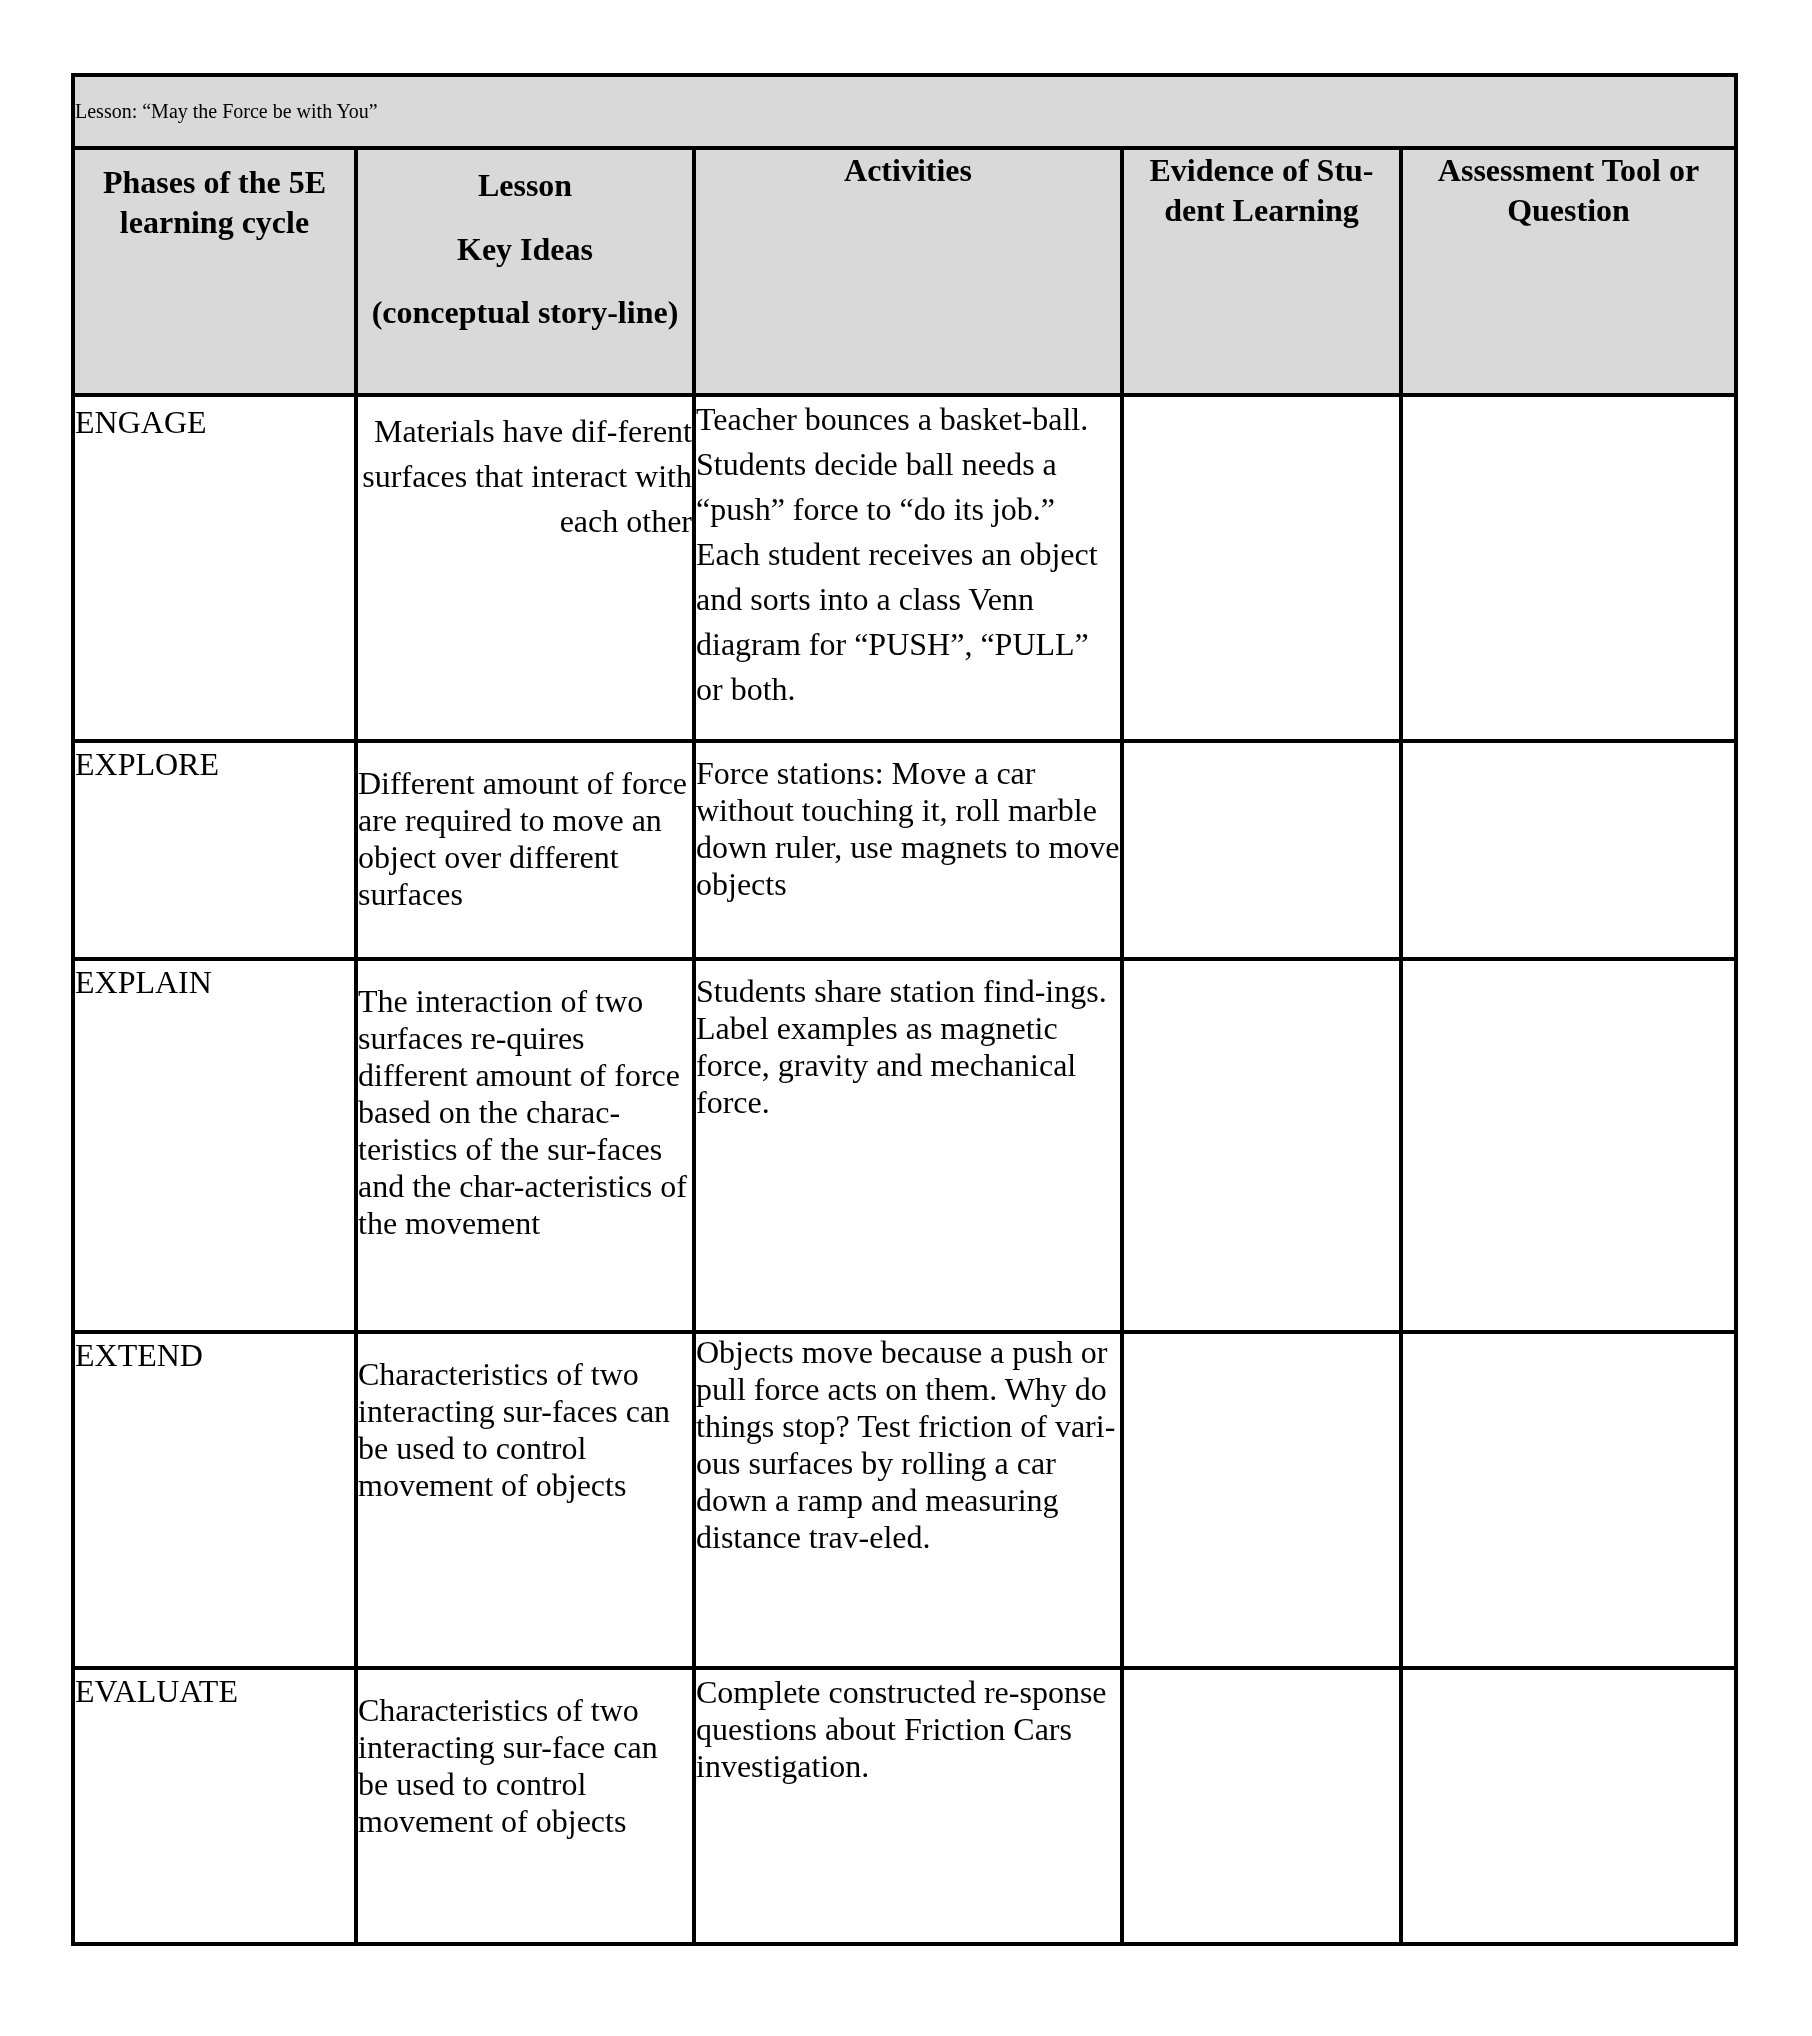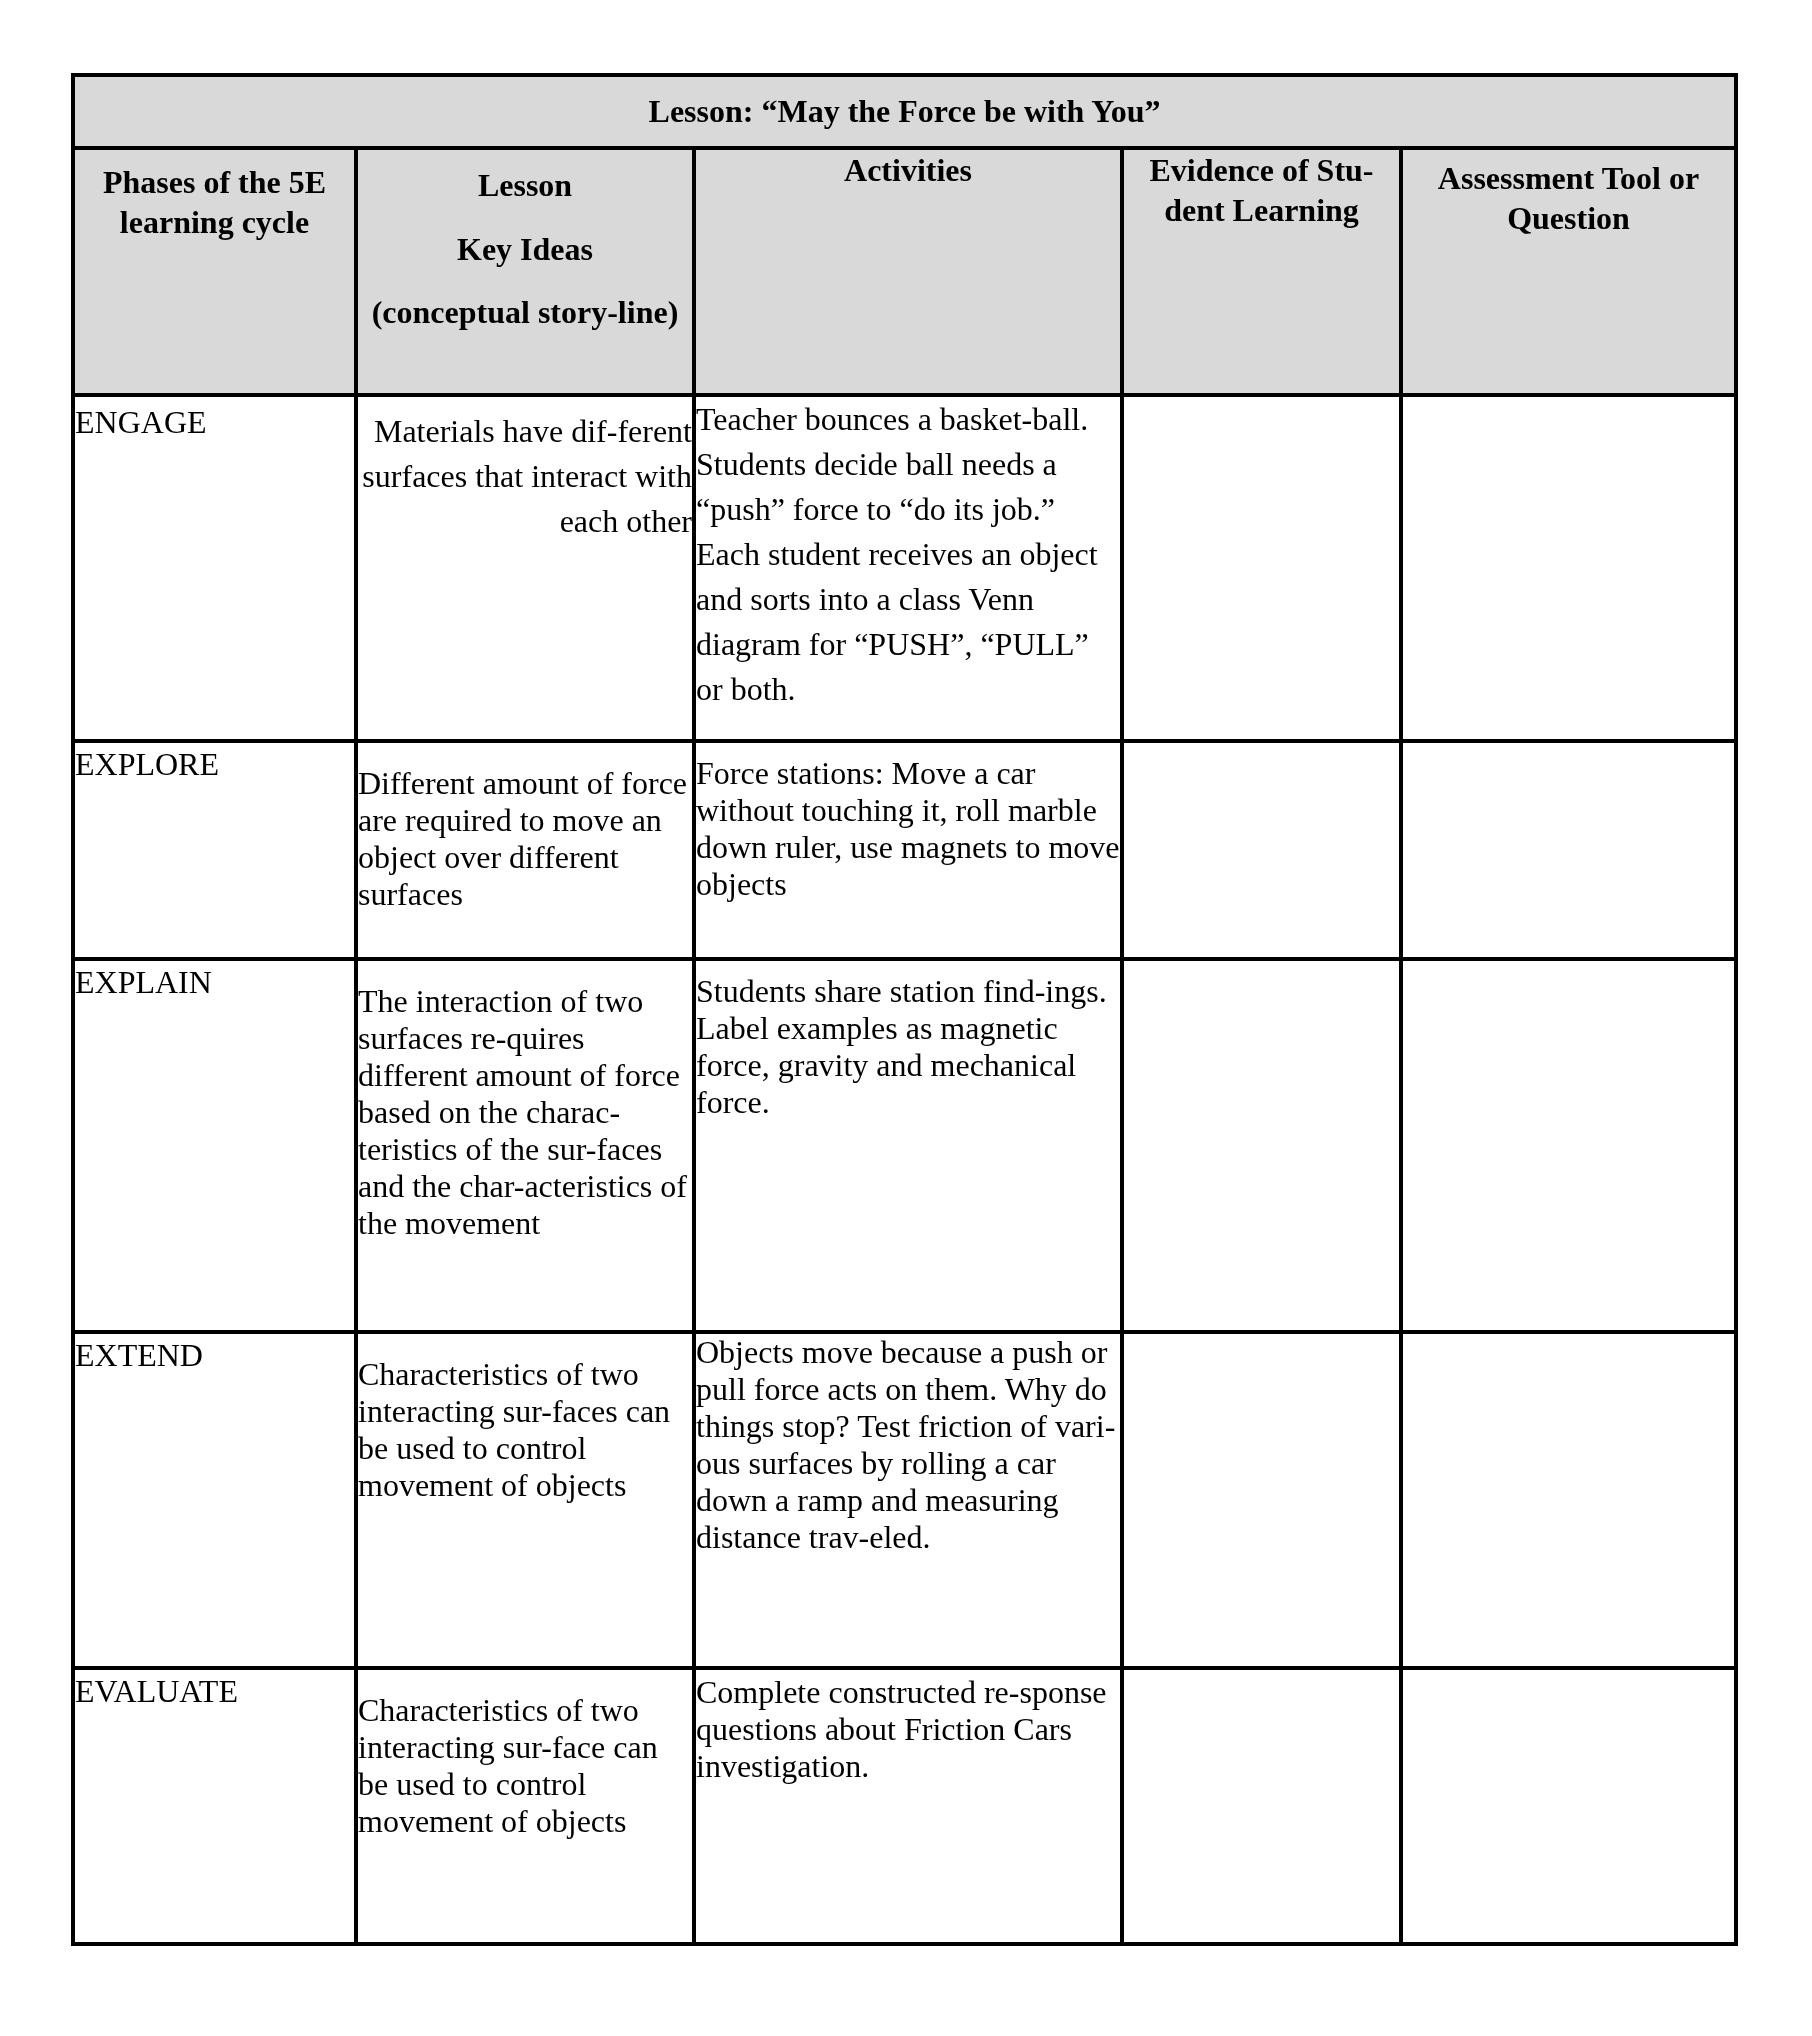--- a/index.html
+++ b/index.html
@@ -1,19 +1,19 @@
 <!DOCTYPE html>
 <html style="font-size:13.5px"><head>
 <meta charset="utf-8">
 <style>
   html, body { margin:0; padding:0; background:#ffffff; }
   body { width:1812px; height:2037px; position:relative; font-family:"Liberation Serif", "DejaVu Serif", serif; color:#000; }
   .tbl { position:absolute; left:71px; top:73px; width:1664px; border-collapse:collapse; table-layout:fixed; }
   .tbl td, .tbl th { border:4.2px solid #000; vertical-align:top; padding:0; }
-  .title-cell { background:#d9d9d9; height:69px; text-align:center; vertical-align:middle !important; font-weight:bold; font-size:32px; }
+  .title-cell { background:#d9d9d9; height:69px; text-align:left; vertical-align:middle !important; font-weight:normal; font-size:20px; }
   .hdr { background:#d9d9d9; font-weight:bold; font-size:32px; text-align:center; line-height:40px; height:243px; }
   .hdr .inner { padding:11.8px 8.4px 0 8.4px; }
   .hdr.lesson { line-height:64px; }
   .hdr.lesson .inner { padding-top:3.4px; }
   .cell { font-size:32px; line-height:37px; padding:0 13.5px 0 20px; }
   .cell .inner { padding-top:3.4px; }
   .phase .inner { }
   .key .inner { padding-top:22px; }
   .row-engage { height:346px; }
   .row-engage .cell { line-height:45px; }
@@ -49,21 +49,21 @@
         <div style="line-height:44px;padding-top:8.4px">(conceptual story-line)</div>
       </div>
     </th>
     <th class="hdr">
           <div class="inner" style="padding-top:0">Activities</div>
         </th>
     <th class="hdr">
           <div class="inner" style="padding-top:0">Evidence of Stu-dent Learning</div>
         </th>
     <th class="hdr">
-          <div class="inner" style="padding-top:8px">Assessment Tool or Question</div>
+          <div class="inner" style="padding-top:0">Assessment Tool or Question</div>
         </th>
   </tr>
 
   <tr class="row-engage">
     <td class="cell phase">
           <div class="inner">ENGAGE</div>
         </td>
     <td class="cell key">
           <div class="inner">Materials have dif-ferent surfaces that interact with each other</div>
         </td>

